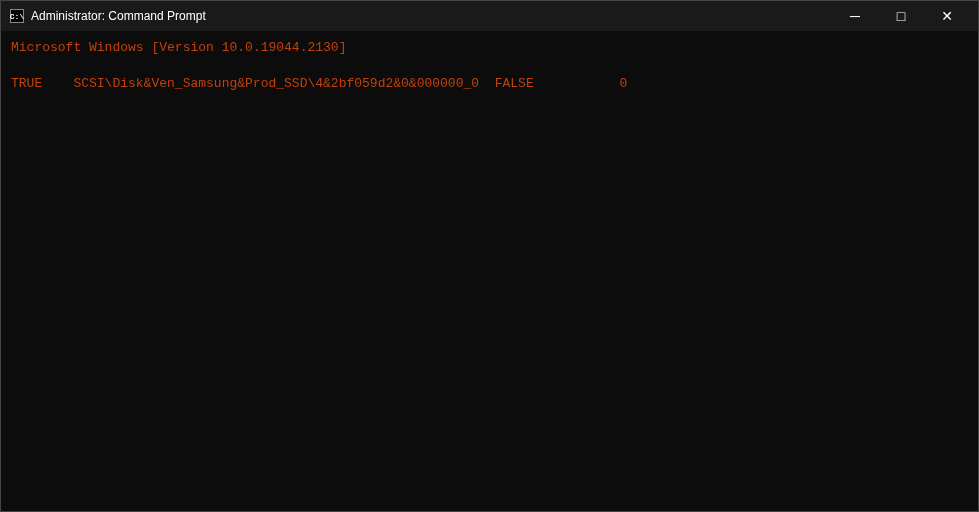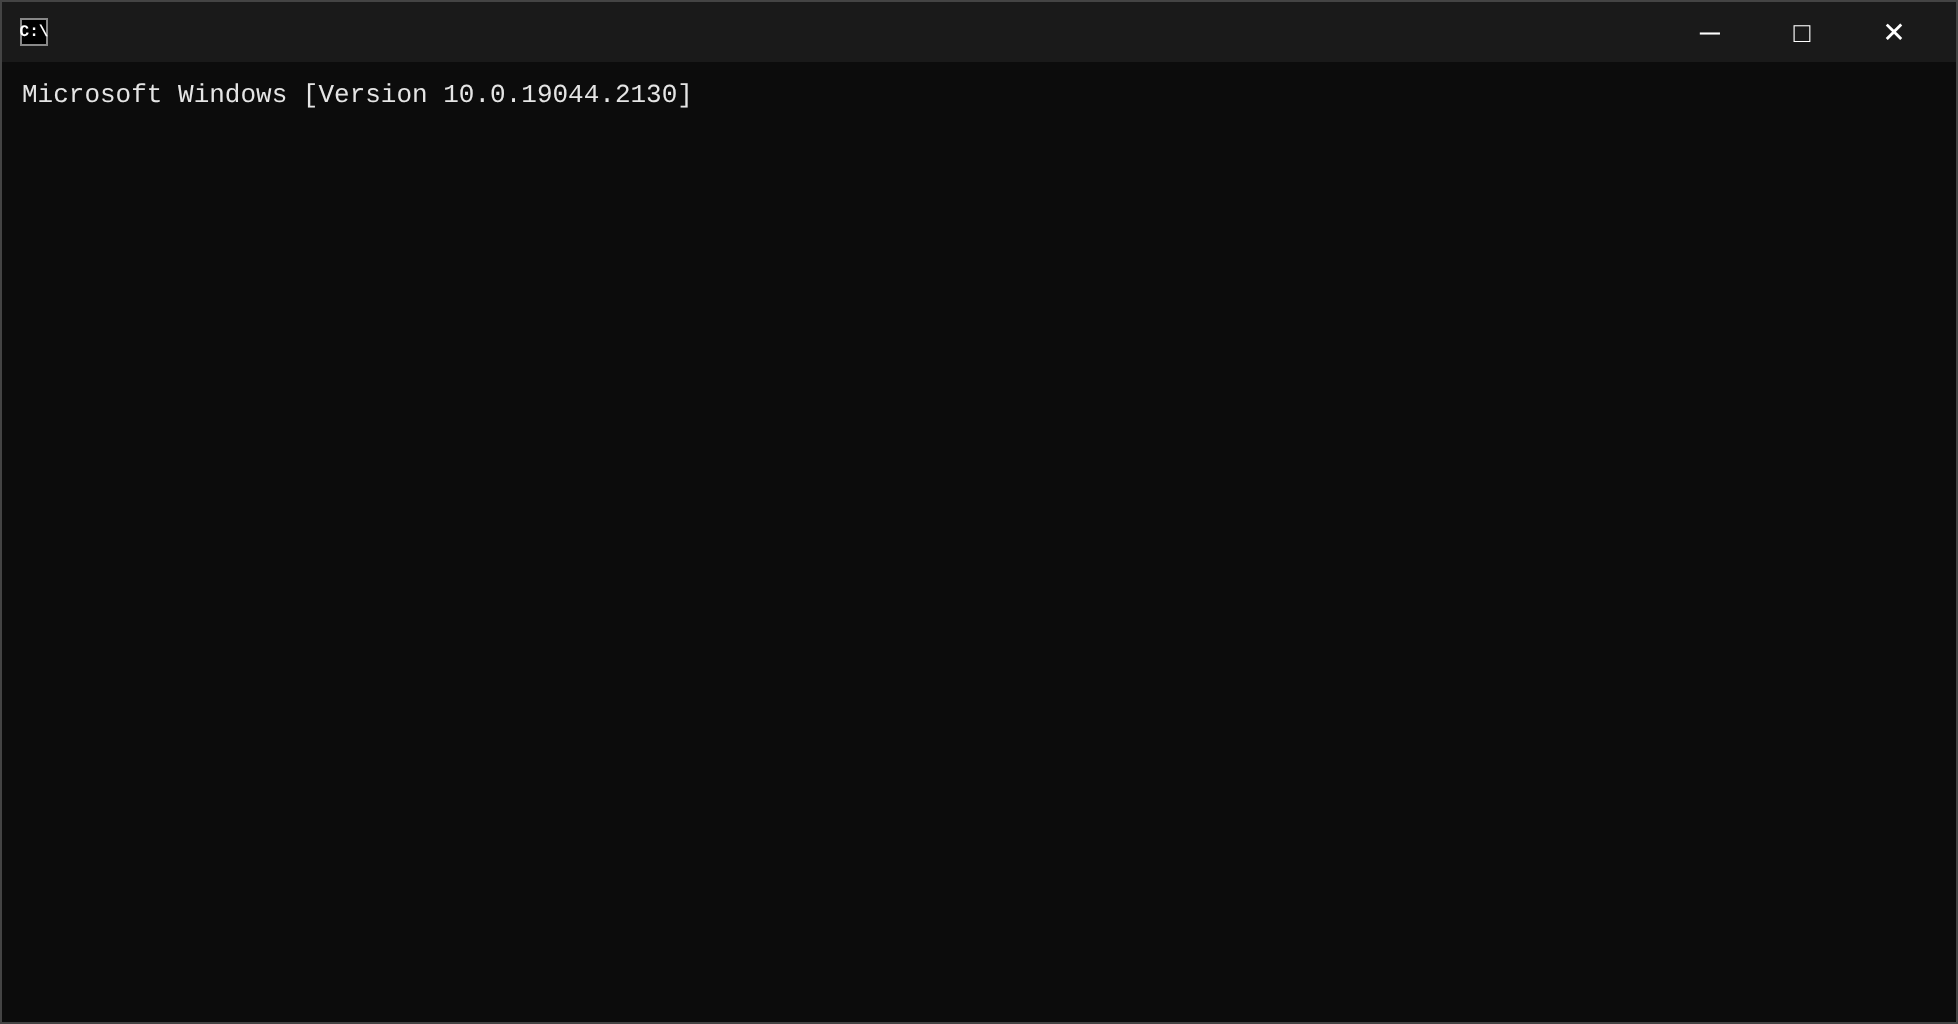--- a/index.html
+++ b/index.html
@@ -95,21 +95,21 @@
       padding: 8px 10px;
       color: #c0c0c0;
       font-family: 'Courier New', Courier, monospace;
       font-size: 13px;
       line-height: 1.4;
       overflow: hidden;
     }
 
     .console-line {
       white-space: pre;
-      color: #e5e5e5;
+      color: #c2410c;
     }
 
     .console-line.empty {
       height: 1.4em;
     }
 
     .cursor {
       display: inline-block;
       width: 7px;
       height: 14px;
@@ -124,26 +124,28 @@
   </style>
 </head>
 <body>
 
 <div class="window">
   <div class="title-bar">
     <div class="title-bar-left">
       <div class="title-bar-icon">
         <div class="cmd-icon">C:\</div>
       </div>
+      <span class="title-text">Administrator: Command Prompt</span>
     </div>
     <div class="title-bar-controls">
       <button class="control-btn">─</button>
       <button class="control-btn">□</button>
       <button class="control-btn close">✕</button>
     </div>
   </div>
 
   <div class="console">
     <div class="console-line">Microsoft Windows [Version 10.0.19044.2130]</div>
     <div class="console-line empty"></div>
+    <div class="console-line">TRUE    SCSI\Disk&amp;Ven_Samsung&amp;Prod_SSD\4&amp;2bf059d2&amp;0&amp;000000_0  FALSE           0</div>
     <div class="console-line empty"></div>
   </div>
 </div>
 
 </body></html>

